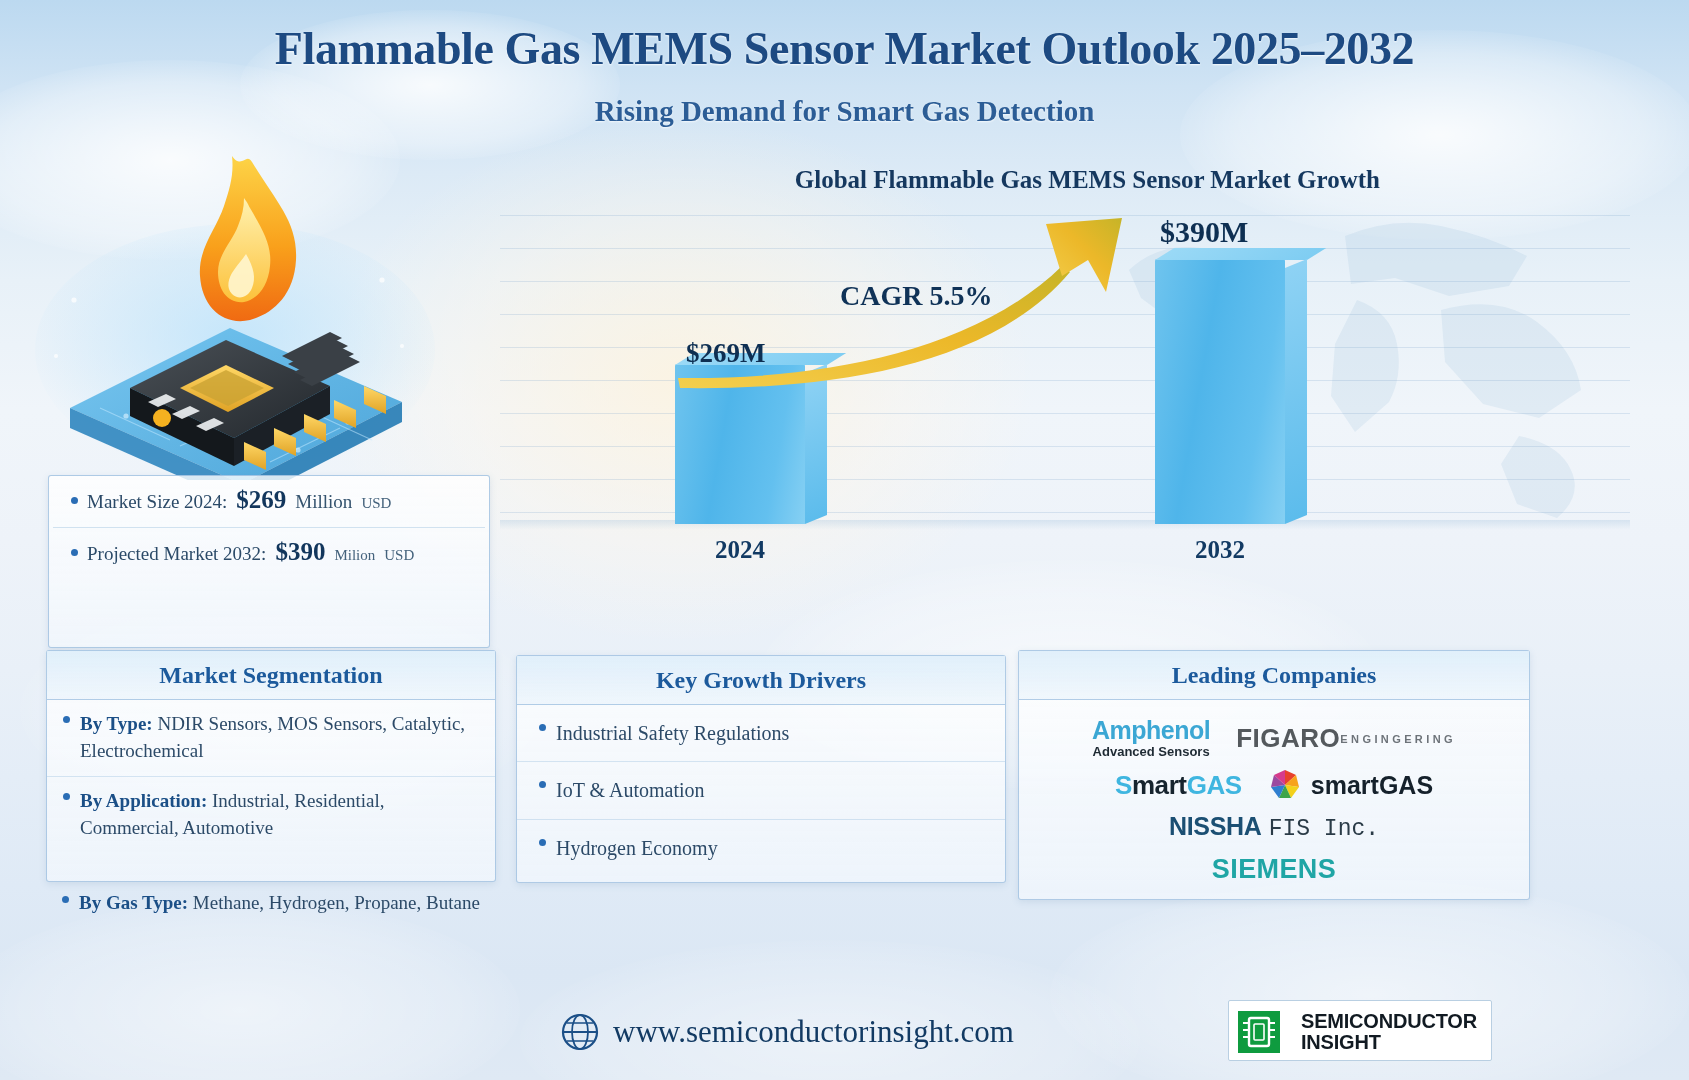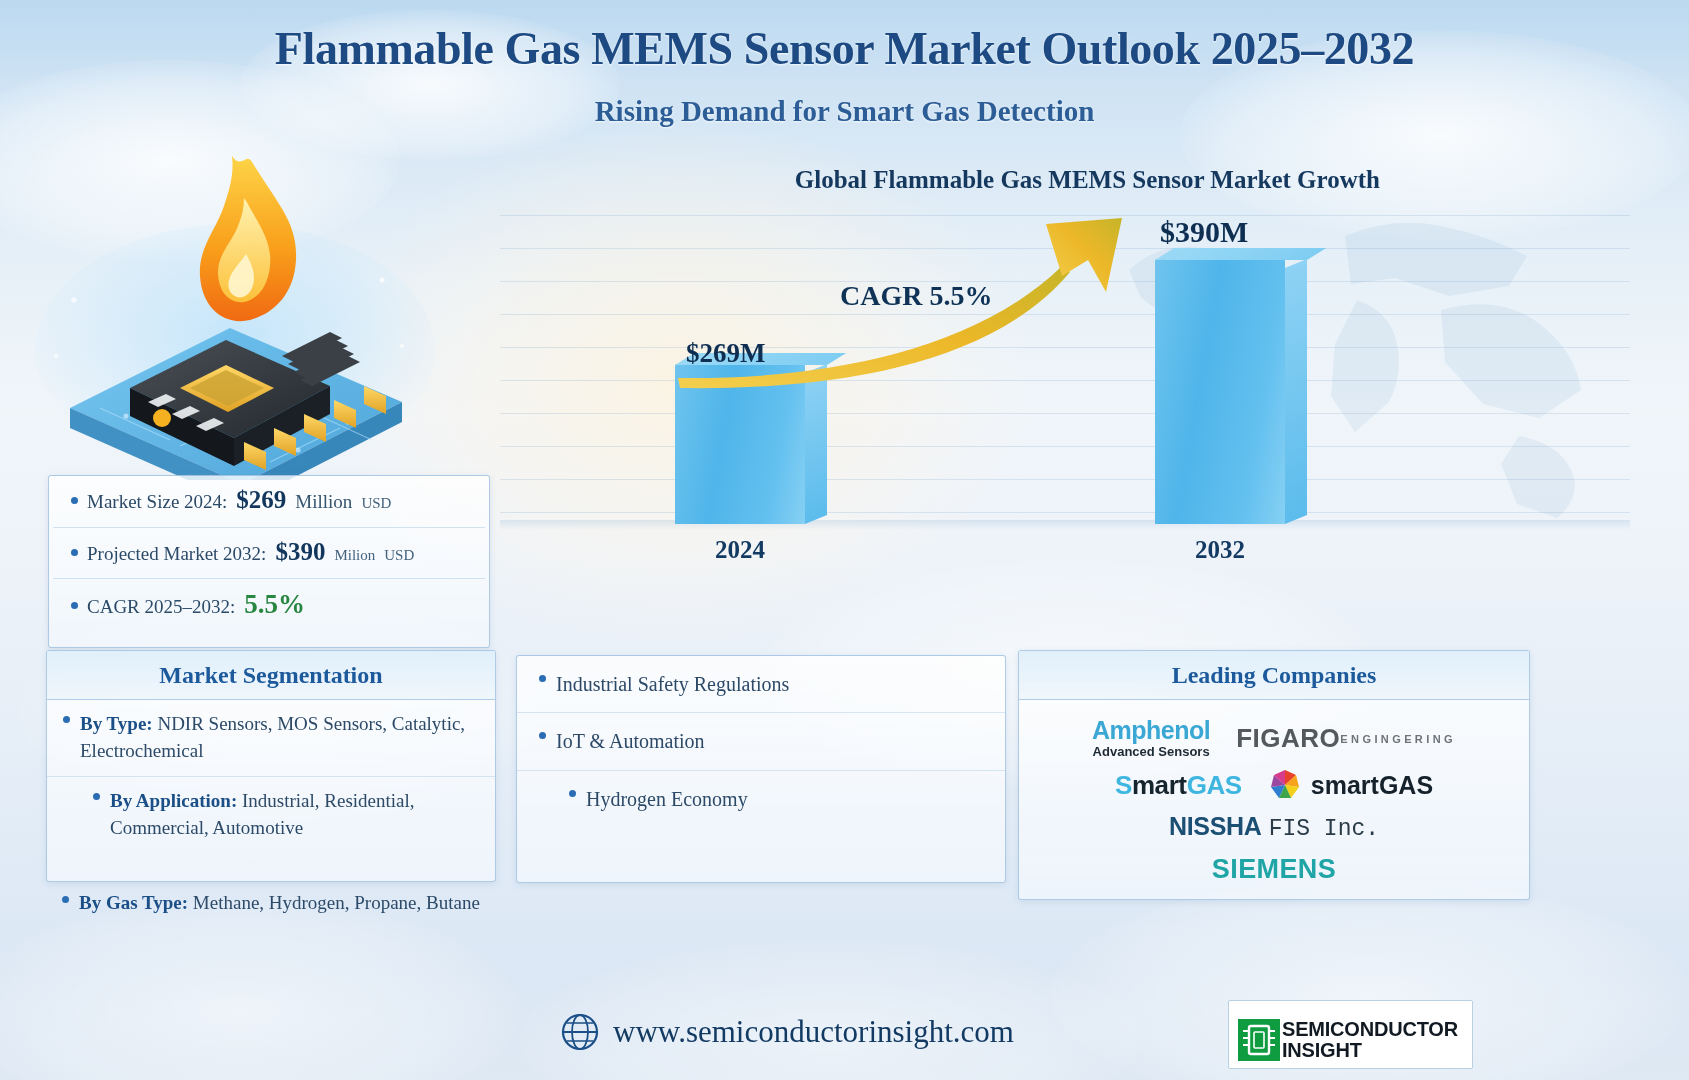--- a/index.html
+++ b/index.html
@@ -144,21 +144,21 @@
 
   
   .seg  { left: 46px;   top: 650px; width: 450px; height: 232px; }
   .drv  { left: 516px;  top: 655px; width: 490px; height: 228px; }
   .comp { left: 1018px; top: 650px; width: 512px; height: 250px; }
 
   .li {
     display: flex; gap: 10px; padding: 11px 16px 11px 16px;
     border-bottom: 1px solid rgba(160,195,225,0.4);
   }
-  .li:last-child { border-bottom: none; margin-left: 30px; }
+  .li:last-child { border-bottom: none; }
   .li-text { font-size: 19px; line-height: 1.42; color: #2c4a68; font-family: "Liberation Serif", serif; }
   .li-key { font-weight: 700; color: #1b4f87; }
   .drv .li { padding: 14px 16px 14px 22px; }
   .drv .li-text { font-size: 20px; }
 
   
   .gas-row {
     position: absolute; left: 62px; top: 890px; display: flex; gap: 10px;
   }
   .gas-row .li-text { font-size: 19px; }
@@ -198,23 +198,23 @@
              font-family: "Liberation Sans", sans-serif; letter-spacing: 0.4px; }
 
   
   .footer-url {
     position: absolute; left: 560px; top: 1012px;
     display: flex; align-items: center; gap: 13px;
   }
   .url-text { font-size: 31px; color: #123a63; font-family: "Liberation Serif", serif; }
   .brand-badge {
     position: absolute; left: 1228px; top: 1000px;
-    display: flex; align-items: center; gap: 2px;
+    display: flex; align-items: center; gap: 21px;
     background: #ffffff; border: 1px solid #b9cfe2; border-radius: 2px;
-    padding: 18px 14px 7px 9px;
+    padding: 10px 14px 7px 9px;
   }
   .brand-text { line-height: 1.03; font-family: "Liberation Sans", sans-serif;
                 font-size: 20px; font-weight: 700; color: #111a22; letter-spacing: -0.2px; }
 </style>
 </head>
 <body>
 
 <div class="sky-wash">
   <div class="cloud c1"></div>
     <div class="cloud c2"></div>
@@ -381,25 +381,20 @@
     <span class="m-unit">Million</span>
     <span class="m-small">USD</span>
   </div>
   <div class="metric-row">
     <span class="dot"></span>
     <span class="m-label">Projected Market 2032:</span>
     <span class="m-value">$390</span>
     <span class="m-small">Milion</span>
     <span class="m-small">USD</span>
   </div>
-  <div class="metric-row">
-    <span class="dot"></span>
-    <span class="m-label">CAGR 2025–2032:</span>
-    <span class="m-green">5.5%</span>
-  </div>
 </div>
 
 <div class="card seg">
   <div class="card-head">Market Segmentation</div>
   <div class="li">
     <span class="dot" style="top:5px"></span>
     <div class="li-text">
       <span class="li-key">By Type:</span>
       <span>NDIR Sensors, MOS Sensors, Catalytic, Electrochemical</span>
     </div>
@@ -415,20 +410,21 @@
 
 <div class="gas-row">
   <span class="dot" style="top:6px"></span>
   <div class="li-text">
     <span class="li-key">By Gas Type:</span>
     <span>Methane, Hydrogen, Propane, Butane</span>
   </div>
 </div>
 
 <div class="card drv">
+  <div class="card-head">Key Growth Drivers</div>
   <div class="li">
     <span class="dot" style="top:5px"></span>
     <div class="li-text">Industrial Safety Regulations</div>
   </div>
   <div class="li">
     <span class="dot" style="top:5px"></span>
     <div class="li-text">IoT &amp; Automation</div>
   </div>
   <div class="li">
     <span class="dot" style="top:5px"></span>

